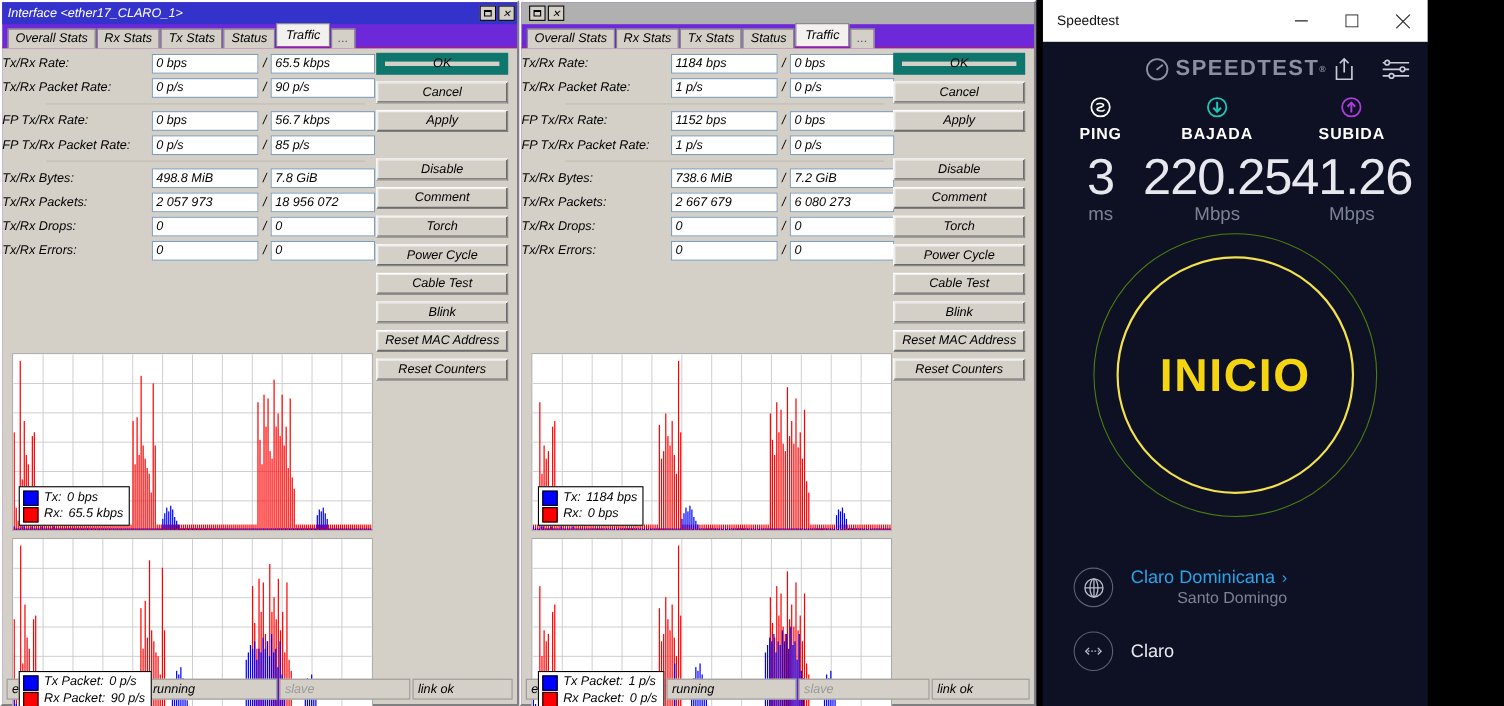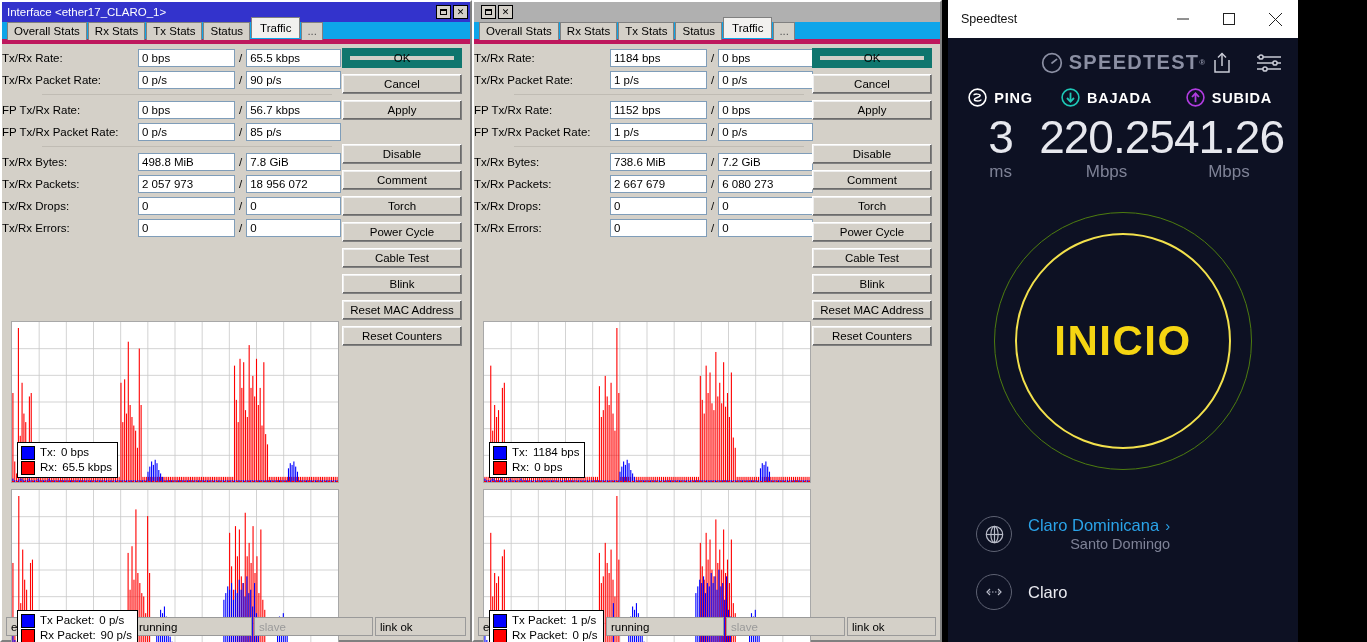--- a/index.html
+++ b/index.html
@@ -12,26 +12,27 @@
   .screen {
     position: relative;
     width: 1367px; height: 642px;
     background: #000000;
   }
 
   
   .winbox {
     position: absolute;
     top: 0;
-    background: #0ea5e9;
+    background: #6d28d9;
     border: 2px solid #808080;
     border-top-color: #ffffff;
     border-left-color: #ffffff;
     box-sizing: border-box;
     height: 642px;
+    font-style: italic;
   }
   .winbox.w1 { left: 0px;   width: 472px; }
   .winbox.w2 { left: 472px; width: 470px; }
 
   .titlebar {
     height: 20px;
     display: flex;
     align-items: center;
     padding: 0 2px 0 5px;
     box-sizing: border-box;
@@ -64,21 +65,21 @@
     box-sizing: border-box;
   }
 
   
   .tabstrip {
     display: flex;
     align-items: flex-end;
     height: 22px;
     padding: 3px 0 0 5px;
     box-sizing: border-box;
-    border-bottom: 5px solid #be185d;
+    border-bottom: 1px solid #be185d;
     position: relative;
   }
   .tab {
     font-size: 11.5px;
     color: #000;
     padding: 2px 6px 2px 6px;
     background: #d4d0c8;
     border: 1px solid #808080;
     border-bottom: none;
     margin-right: 1px;
@@ -275,20 +276,21 @@
     padding: 10px 14px 0 14px;
   }
   .st-metric { flex: 1; text-align: center; }
   .st-mhead {
     display: flex; align-items: center; justify-content: center;
     gap: 7px;
     color: #ffffff;
     font-size: 14.5px;
     font-weight: bold;
     letter-spacing: 0.8px;
+    flex-direction: column;
   }
   .st-val {
     font-size: 46px;
     color: #e7e8ee;
     line-height: 1.15;
     font-weight: 300;
     margin-top: 4px;
     letter-spacing: -1px;
   }
   .st-unit {

